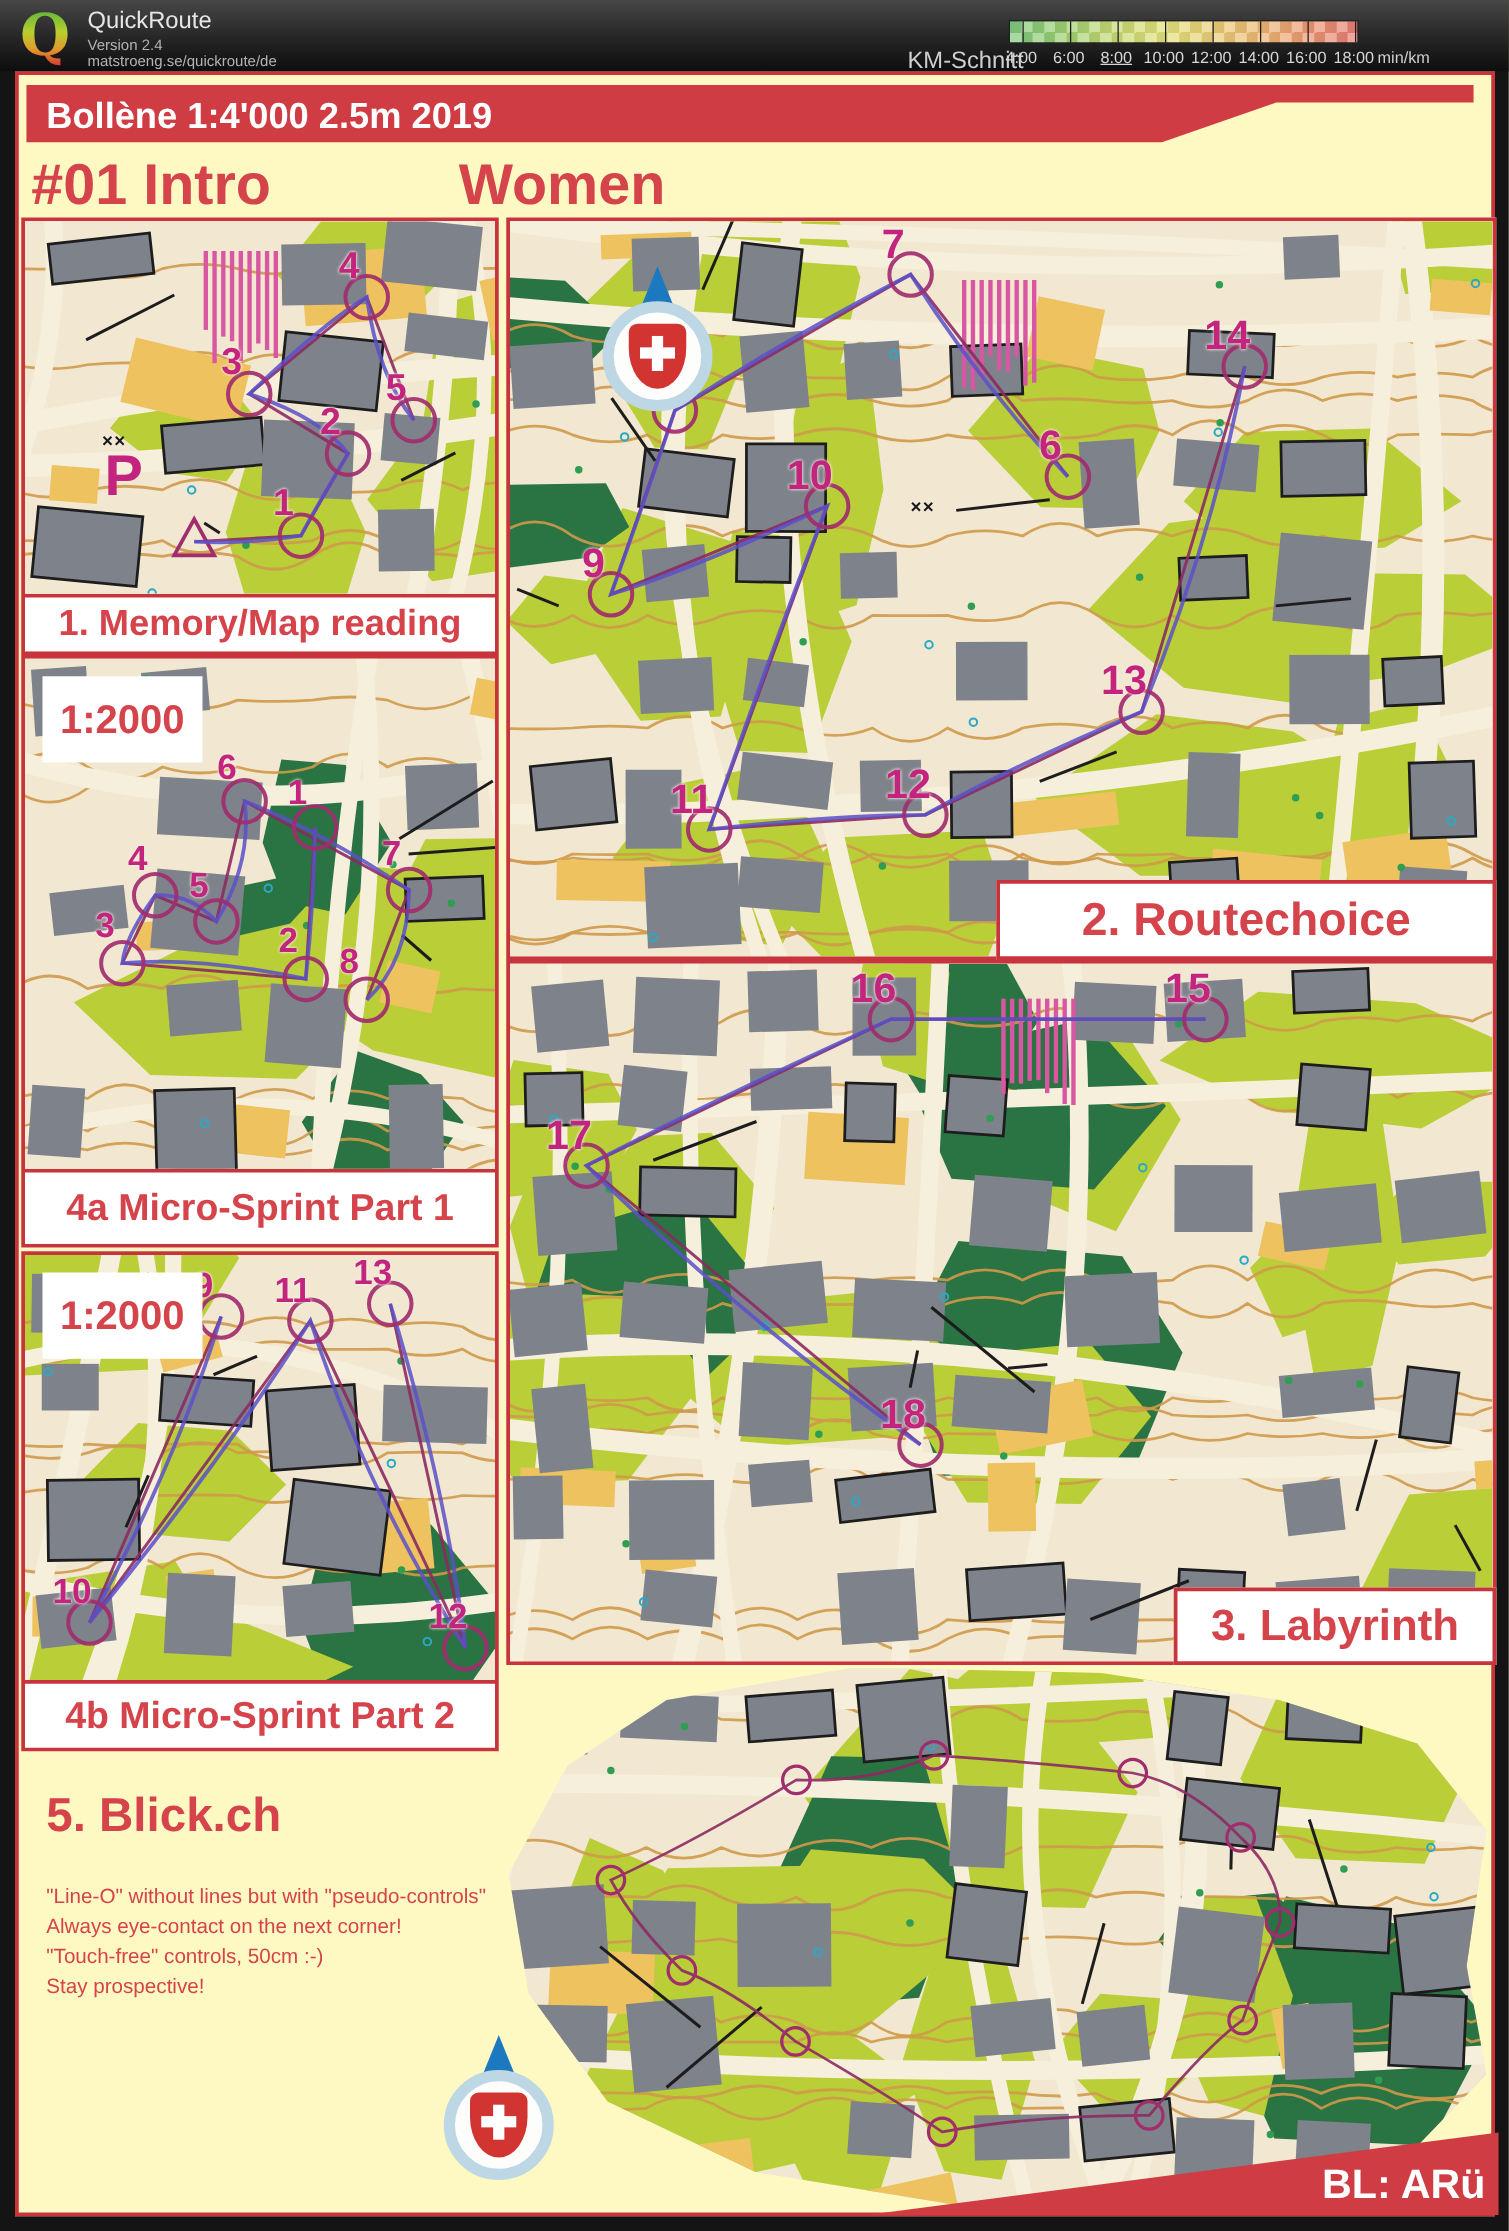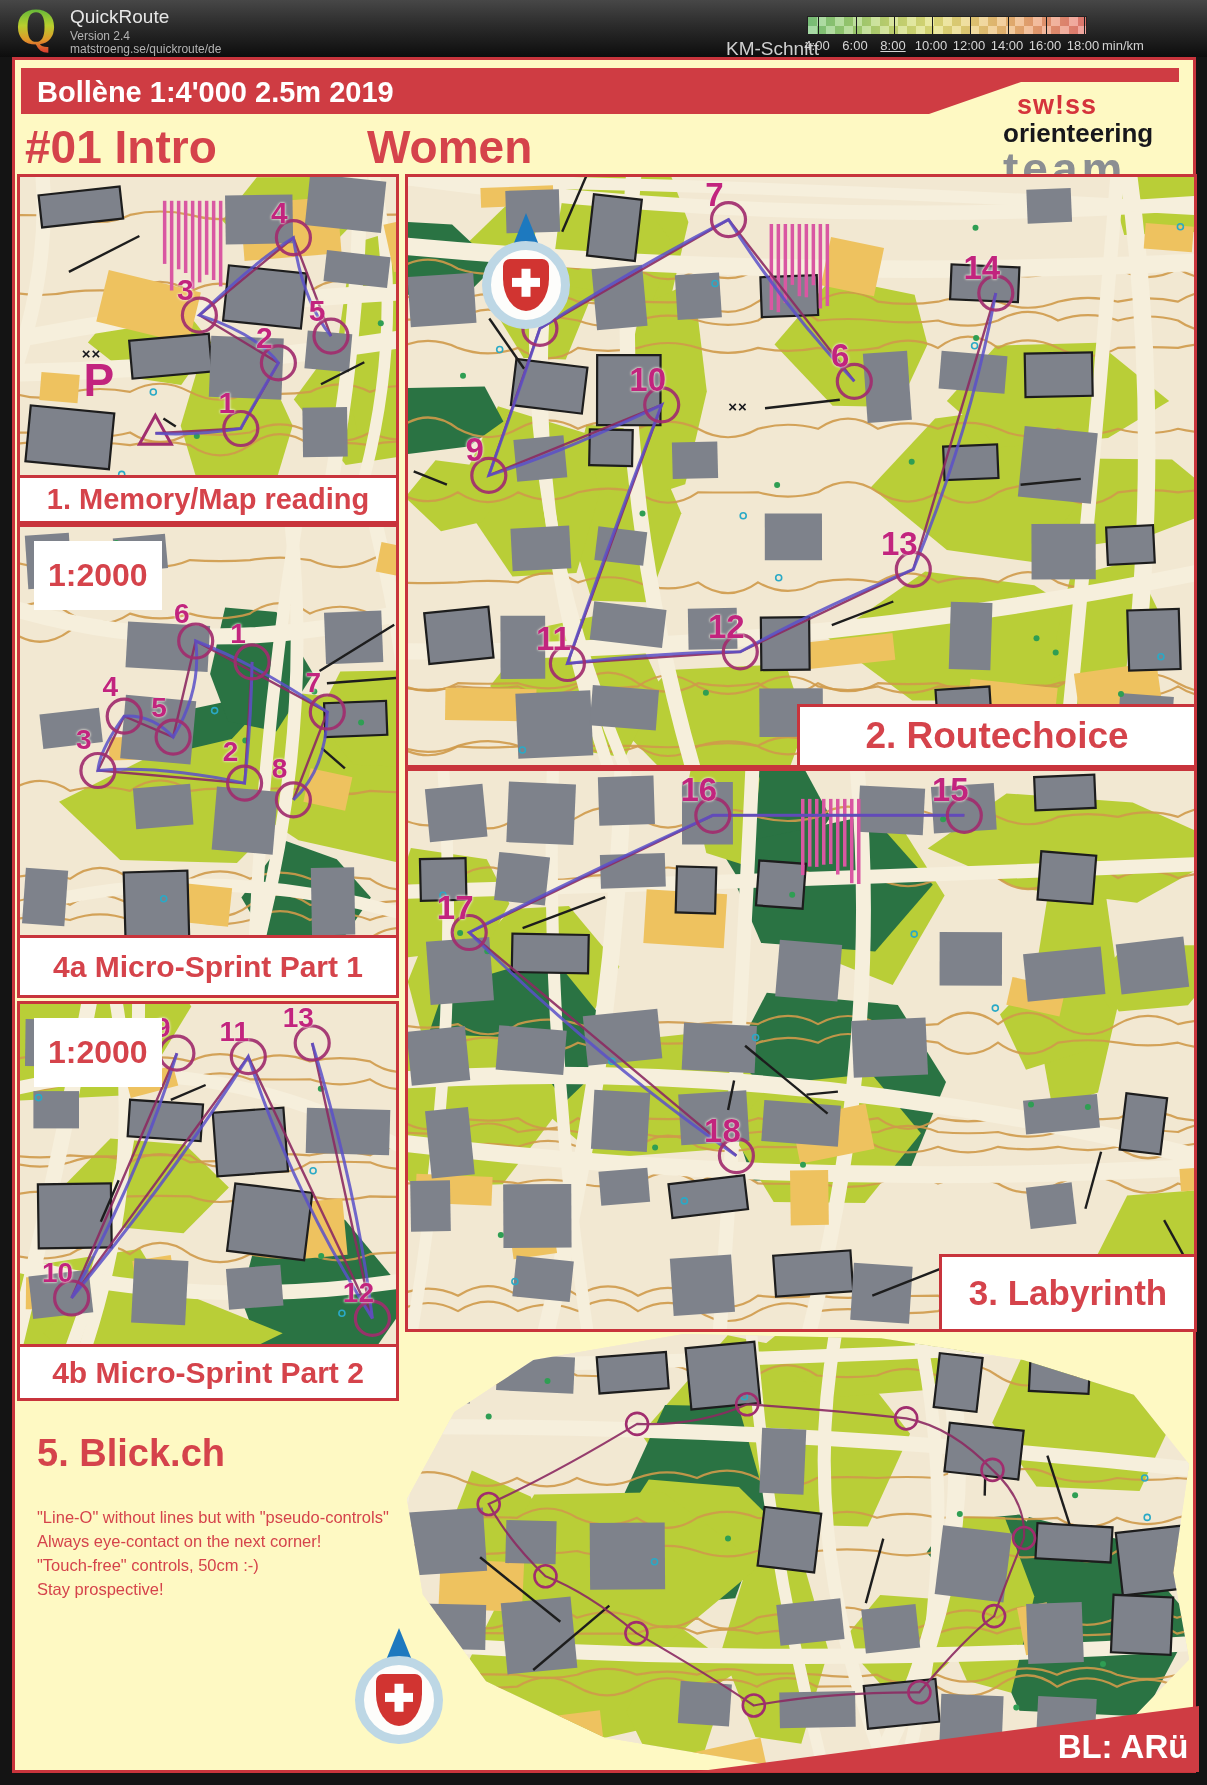--- a/index.html
+++ b/index.html
@@ -57,21 +57,21 @@
 
   #panel-memory{left:2px;top:114px;width:382px;height:350px}
   #panel-memory .panel-label{font-size:29px}
   #panel-sprint1{left:2px;top:464px;width:382px;height:474px}
   #panel-sprint1 .panel-label{font-size:30px;height:60px}
   #panel-sprint2{left:2px;top:941px;width:382px;height:400px}
   #panel-sprint2 .panel-label{font-size:30px;height:54px}
   #panel-routechoice{left:390px;top:114px;width:792px;height:594px}
   #routechoice-label{width:400px;height:64px;font-size:37px}
   #panel-labyrinth{left:390px;top:708px;width:792px;height:564px}
-  #labyrinth-label{width:258px;height:78px;font-size:35px}
+  #labyrinth-label{width:258px;height:62px;font-size:35px}
 
   .scale-note{position:absolute;left:14px;top:14px;z-index:5;background:#fff;
     color:var(--redtext);font-weight:bold;font-size:32px;padding:16px 14px}
 
   #blick-map{position:absolute;left:392px;top:1274px;width:790px;height:434px;overflow:hidden;
     clip-path:polygon(6% 18%,16% 6%,35% 0%,60% 1%,78% 6%,92% 14%,99% 30%,97% 55%,99% 75%,90% 92%,72% 100%,45% 99%,25% 93%,10% 80%,2% 60%,0% 38%)}
 
   .blick-block{position:absolute;left:22px;top:1372px;width:360px}
   .blick-heading{font-size:38px;font-weight:bold;color:var(--redtext)}
   .blick-lines{margin-top:30px;color:var(--redtext);font-size:16.5px;line-height:24px}
@@ -133,25 +133,20 @@
 <main class="page">
 
   <svg class="banner" viewBox="0 0 1158 46">
     <polygon points="0,0 1158,0 1158,14 1000,14 908,46 0,46" fill="#cf3c43"></polygon>
     <text x="16" y="34">Bollène  1:4'000  2.5m  2019</text>
   </svg>
 
   <div class="course-title">#01 Intro</div>
   <div class="category-title">Women</div>
 
-  <div class="team-logo">
-    <div class="l1">sw!ss</div>
-    <div class="l2">orienteering</div>
-    <div class="l3">team</div>
-  </div>
 
   <section class="panel" id="panel-memory">
     <div class="map-area">
         <svg width="376" height="298">
           <rect x="0" y="0" width="376" height="298" fill="#f2e8d2"></rect>
           <polygon points="461.4,222.6 409.3,275.2 325.7,288.0 273.8,222.6 323.9,154.3 393.1,175.6" fill="#b9ce37"></polygon>
           <polygon points="435.3,163.7 393.2,272.3 337.6,255.9 317.9,163.7 332.2,66.7 394.5,48.1" fill="#b9ce37"></polygon>
           <polygon points="191.1,165.5 161.2,208.1 112.7,200.7 67.9,165.5 104.0,121.4 164.8,132.6" fill="#b9ce37"></polygon>
           <polygon points="272.7,248.7 244.6,342.2 180.8,316.0 160.7,248.7 181.1,179.9 235.0,166.5" fill="#b9ce37"></polygon>
           <polygon points="336.0,43.6 306.2,74.0 234.6,77.2 202.2,43.6 236.8,0.2 294.6,0.0" fill="#b9ce37"></polygon>

